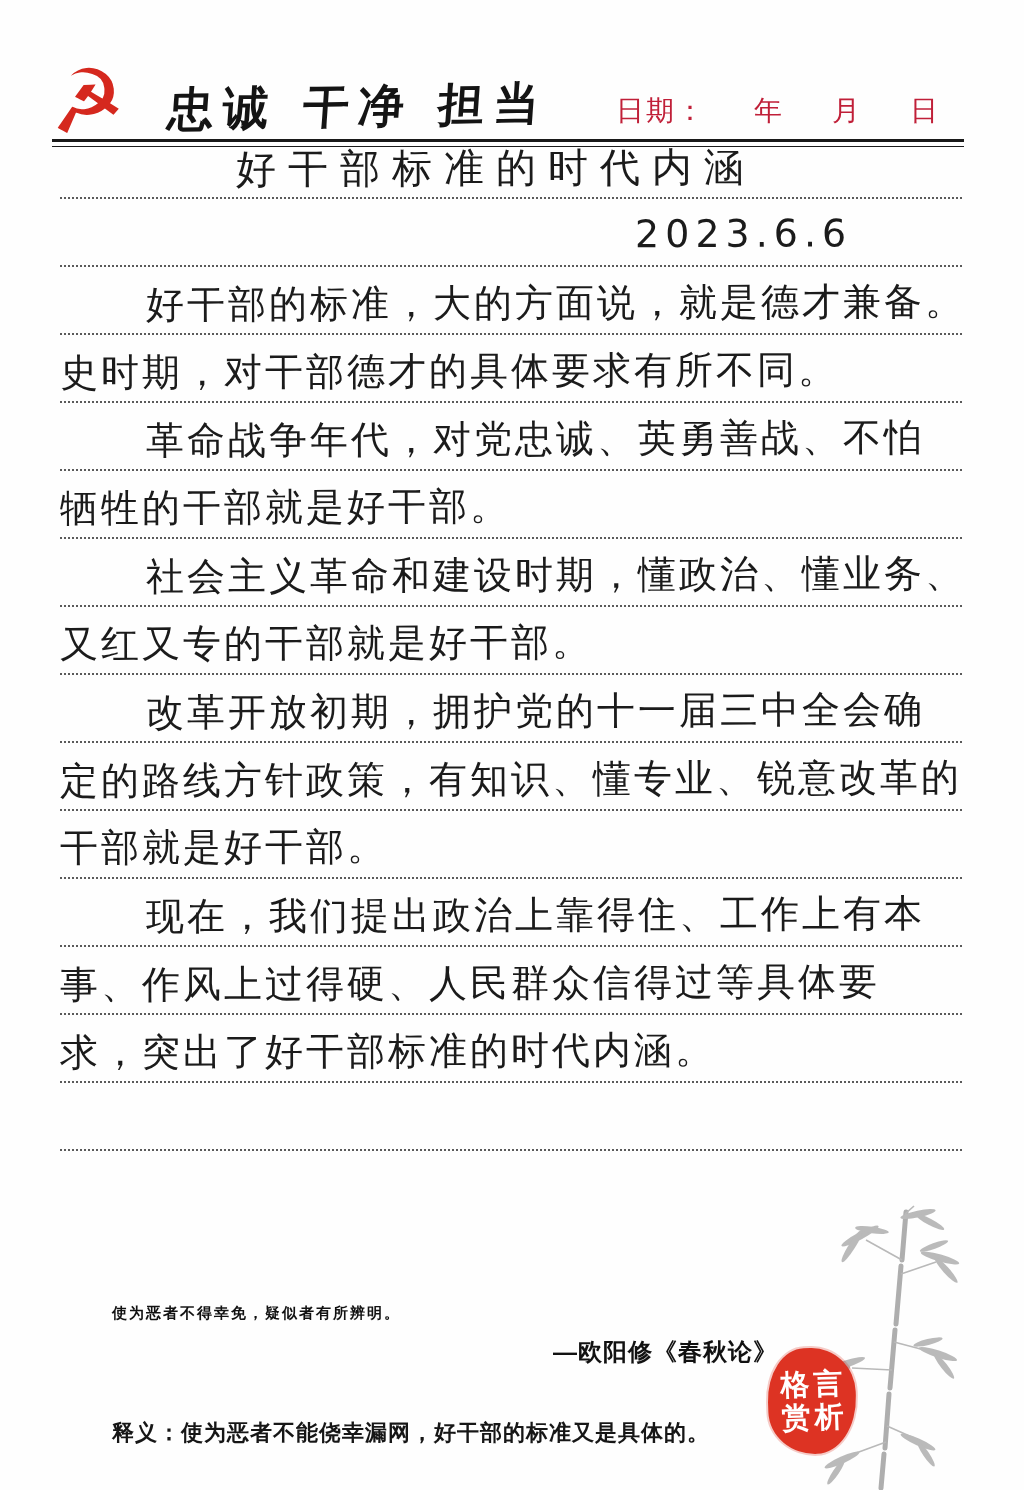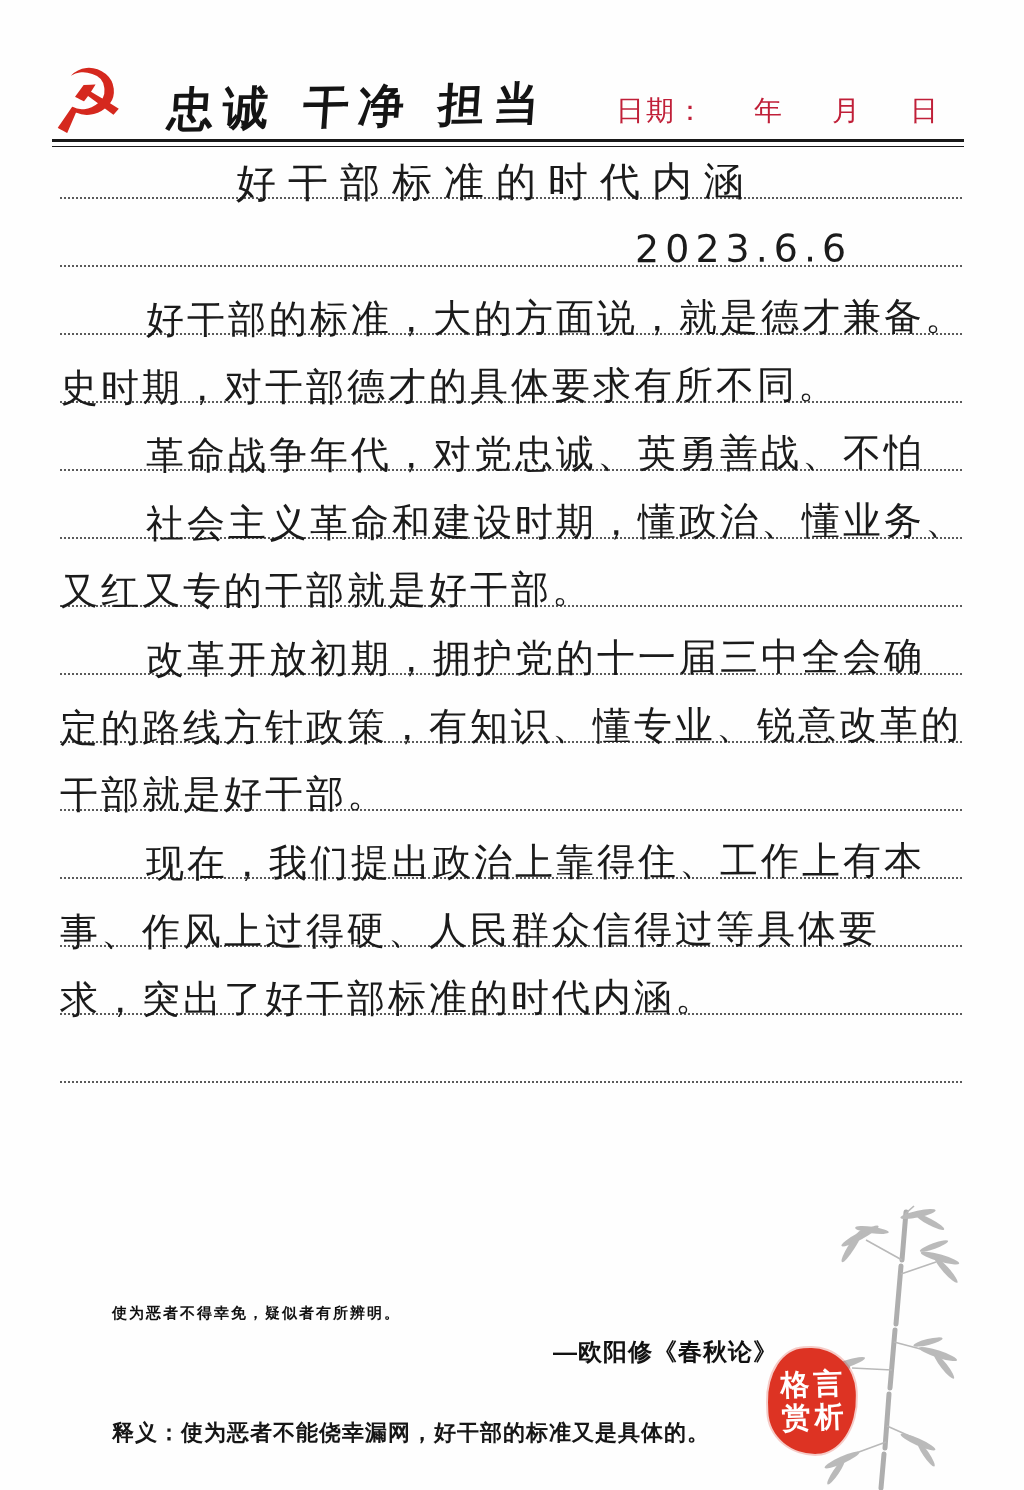--- a/index.html
+++ b/index.html
@@ -23,21 +23,21 @@
     color:#c01f38;font-weight:400;font-size:28px;letter-spacing:2px;white-space:nowrap;
   }
   .header-rule{
     position:absolute;left:52px;top:139px;width:912px;height:4px;
     border-top:3px solid #1a1a1a;border-bottom:1px solid #1a1a1a;
   }
   
   .ruled{position:absolute;left:60px;top:131px;width:902px;}
   .row{
     height:66px;border-bottom:2px dotted #5a5a5a;
-    display:flex;align-items:flex-end;position:relative;
+    display:flex;align-items:center;position:relative;
   }
   .hw{
     font-family:"DejaVu Sans",sans-serif;
     font-size:38px;line-height:1.1;letter-spacing:3px;color:#1b1b1b;
     white-space:nowrap;margin-bottom:-7px;transform:rotate(-0.25deg);
   }
   .row.title-row .hw{padding-left:176px;letter-spacing:12px;font-size:40px;}
   .row.date-line .hw{padding-left:575px;letter-spacing:6px;font-size:38px;}
   .row.indent .hw{padding-left:86px;}
   
@@ -89,20 +89,23 @@
       <span class="hw">2023.6.6</span>
     </div>
     <div class="row indent">
       <span class="hw">好干部的标准，大的方面说，就是德才兼备。</span>
     </div>
     <div class="row">
       <span class="hw">史时期，对干部德才的具体要求有所不同。</span>
     </div>
     <div class="row indent">
       <span class="hw">革命战争年代，对党忠诚、英勇善战、不怕</span>
+    </div>
+    <div class="row">
+      <span class="hw">牺牲的干部就是好干部。</span>
     </div>
     <div class="row indent">
       <span class="hw">社会主义革命和建设时期，懂政治、懂业务、</span>
     </div>
     <div class="row">
       <span class="hw">又红又专的干部就是好干部。</span>
     </div>
     <div class="row indent">
       <span class="hw">改革开放初期，拥护党的十一届三中全会确</span>
     </div>

